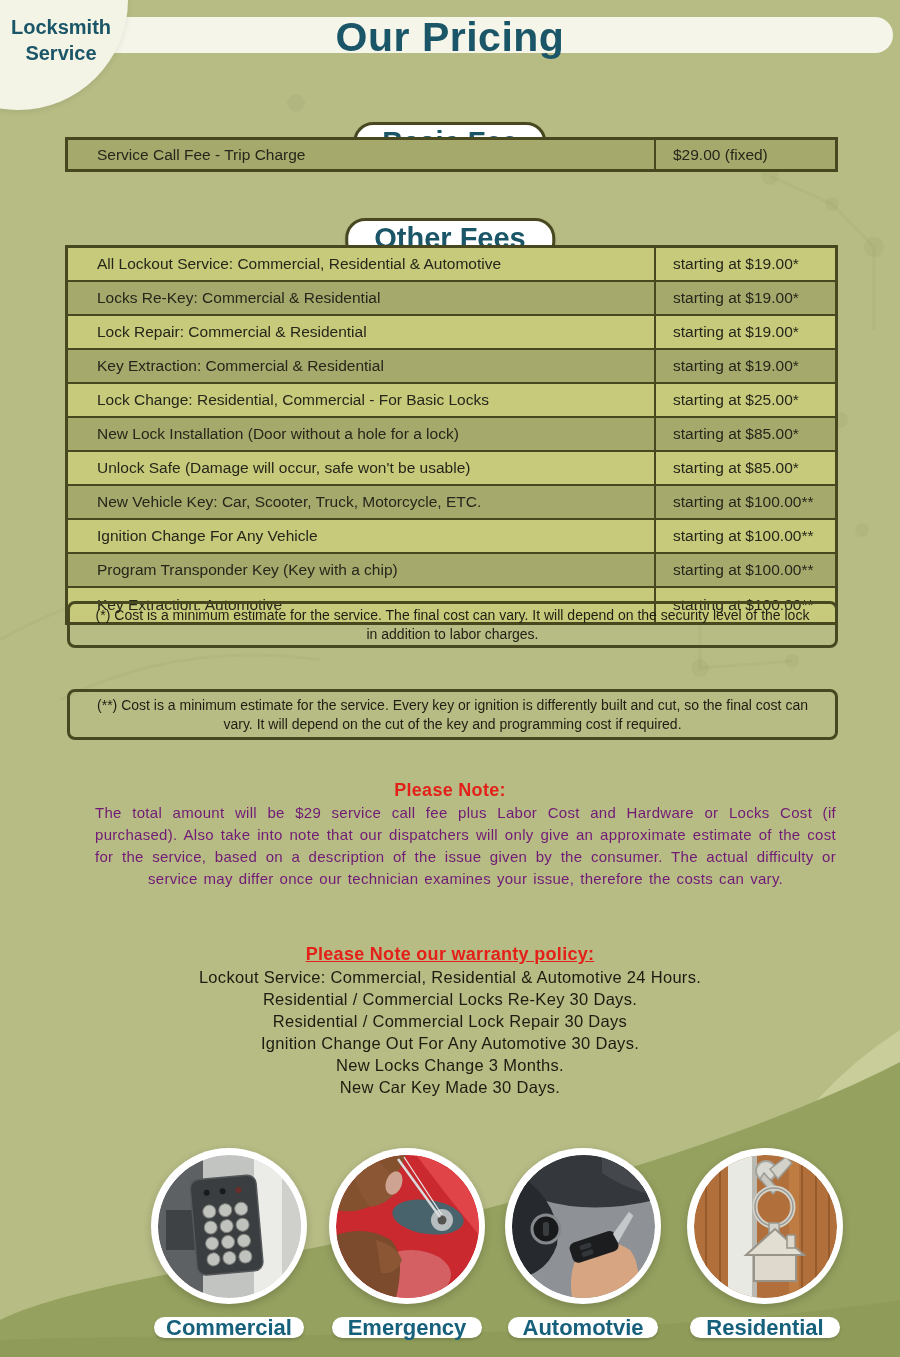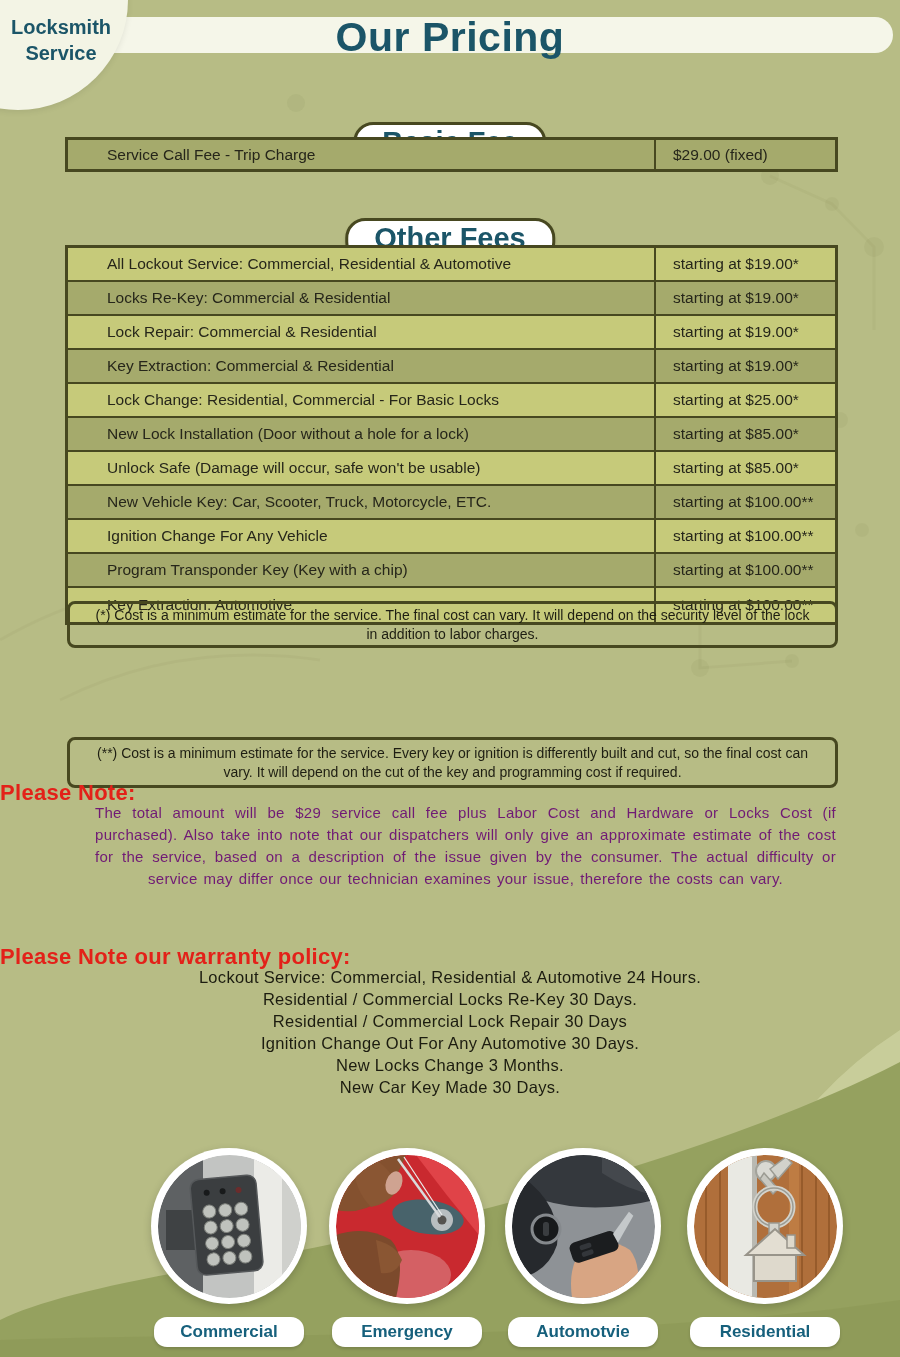--- a/index.html
+++ b/index.html
@@ -23,37 +23,37 @@
   .pill-other{top:182px;}
 
   .fee-table{position:absolute;left:65px;width:773px;border:3px solid var(--border-dark);}
   .basic-table{top:137px;}
   .other-table{top:245px;}
   .fee-row{display:flex;height:34px;border-bottom:2px solid var(--border-dark);}
   .fee-row:last-child{border-bottom:none;}
   .basic-table .fee-row{height:29px;background:var(--table-dark);}
   .other-table .fee-row:nth-child(odd){background:var(--table-light);}
   .other-table .fee-row:nth-child(even){background:var(--table-dark);}
-  .fee-service{width:588px;border-right:2px solid var(--border-dark);padding-left:39px;display:flex;align-items:center;font-size:15.5px;color:var(--text-dark);}
+  .fee-service{width:588px;border-right:2px solid var(--border-dark);padding-left:29px;display:flex;align-items:center;font-size:15.5px;color:var(--text-dark);}
   .fee-price{flex:1;padding-left:17px;display:flex;align-items:center;font-size:15.5px;color:var(--text-dark);}
 
   .note-box{position:absolute;left:67px;width:771px;border:3px solid var(--border-dark);border-radius:8px;display:flex;align-items:center;justify-content:center;text-align:center;font-size:14px;line-height:19px;color:#1e1e12;padding:4px 24px;}
   .note-1{top:601px;height:47px;}
-  .note-2{top:689px;height:51px;margin-top:48px;}
-
-  .red-title{position:absolute;width:900px;text-align:left;font-weight:bold;font-size:22px;color:var(--red);letter-spacing:.3px;}
+  .note-2{top:689px;height:51px;}
+
+  .red-title{position:absolute;width:900px;text-align:center;font-weight:bold;font-size:18px;color:var(--red);letter-spacing:.3px;}
   .pn-title{top:780px;}
   .pn-body{position:absolute;left:95px;top:802px;width:741px;font-size:15px;line-height:22px;color:#701a75;text-align:justify;text-align-last:center;letter-spacing:.3px;word-spacing:1.5px;}
-  .wr-title{top:944px;}
+  .wr-title{top:944px;text-decoration:underline;}
   .wr-lines{position:absolute;left:0;top:966px;width:900px;text-align:center;font-size:16.5px;line-height:22px;color:#1c1c10;letter-spacing:.3px;}
 
   .category{position:absolute;top:1148px;width:156px;height:194px;}
   .photo-circle{position:absolute;left:0;top:0;width:156px;height:156px;border-radius:50%;background:#fff;box-shadow:0 3px 8px rgba(0,0,0,.18);display:flex;align-items:center;justify-content:center;}
   .photo-circle svg{width:143px;height:143px;border-radius:50%;display:block;}
-  .category-label{position:absolute;left:3px;top:169px;width:150px;height:30px;background:#fff;border-radius:13px;display:flex;align-items:center;justify-content:center;font-size:17px;font-weight:bold;color:#16607c;box-shadow:0 2px 3px rgba(0,0,0,.15);}
+  .category-label{position:absolute;left:3px;top:169px;width:150px;height:21px;background:#fff;border-radius:13px;display:flex;align-items:center;justify-content:center;font-size:22px;font-weight:bold;color:#16607c;box-shadow:0 2px 3px rgba(0,0,0,.15);}
   .cat-0{left:151px;} .cat-1{left:329px;} .cat-2{left:505px;} .cat-3{left:687px;}
 </style>
 </head>
 <body>
 
 <div class="page">
 
   <svg class="decor" viewBox="0 0 900 1357">
     <g fill="#5d5e2c" opacity="0.06">
       <circle cx="530" cy="322" r="13"></circle>

